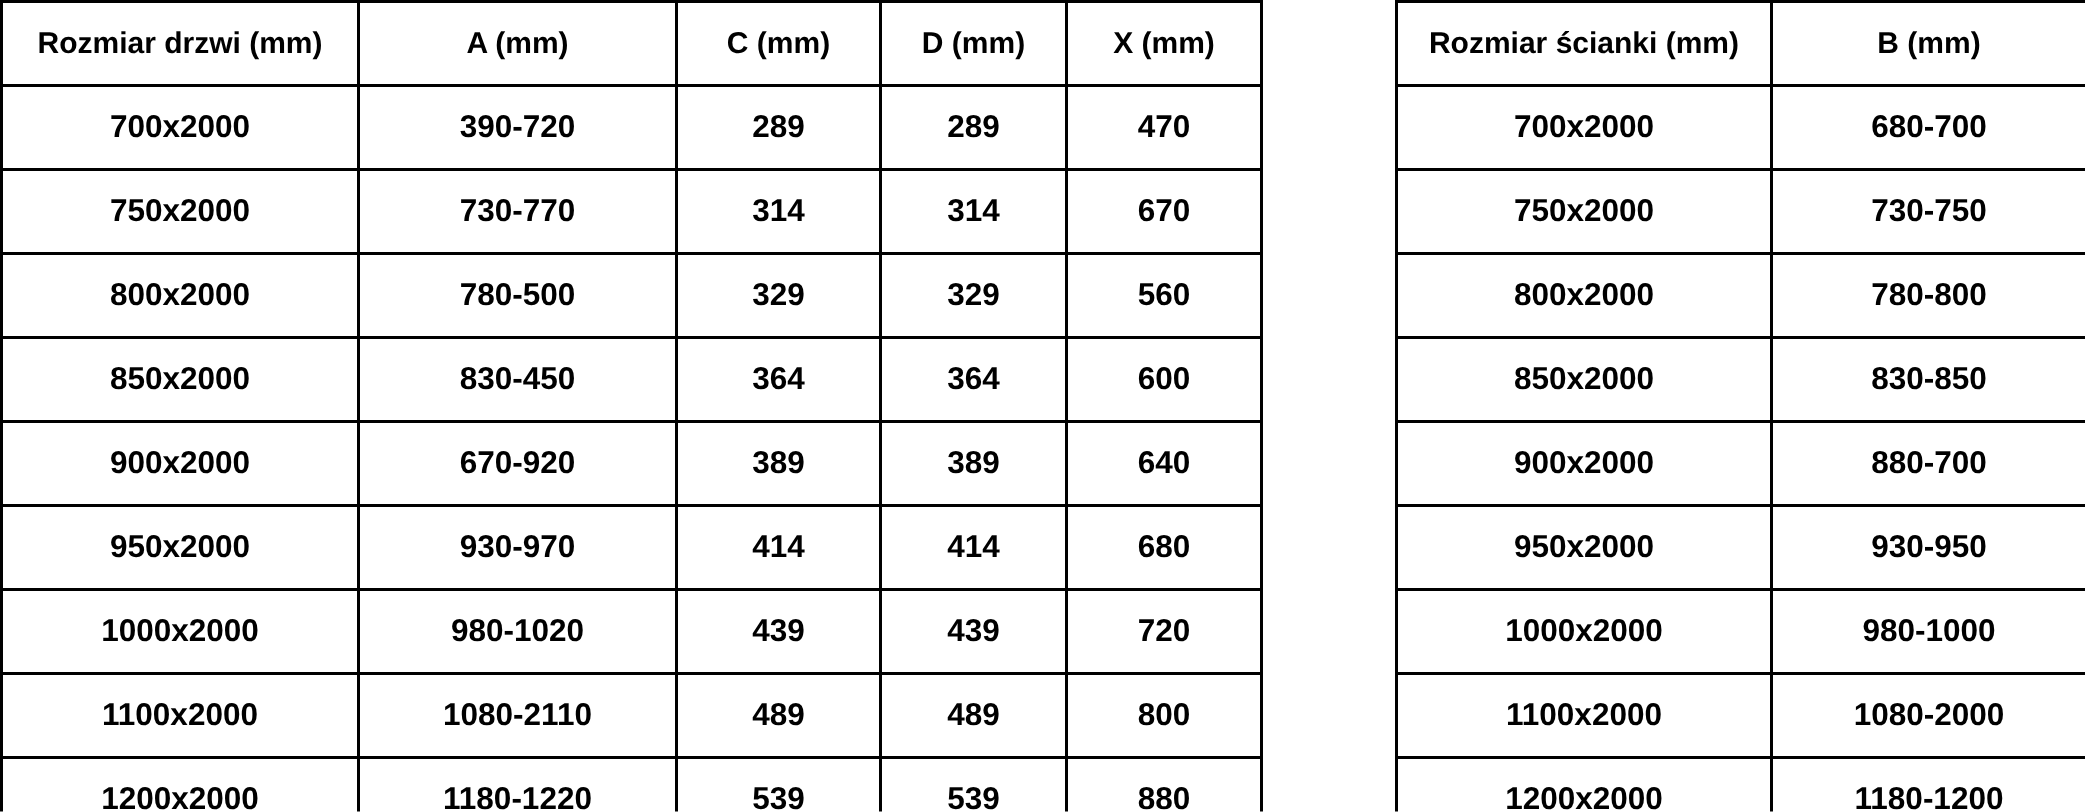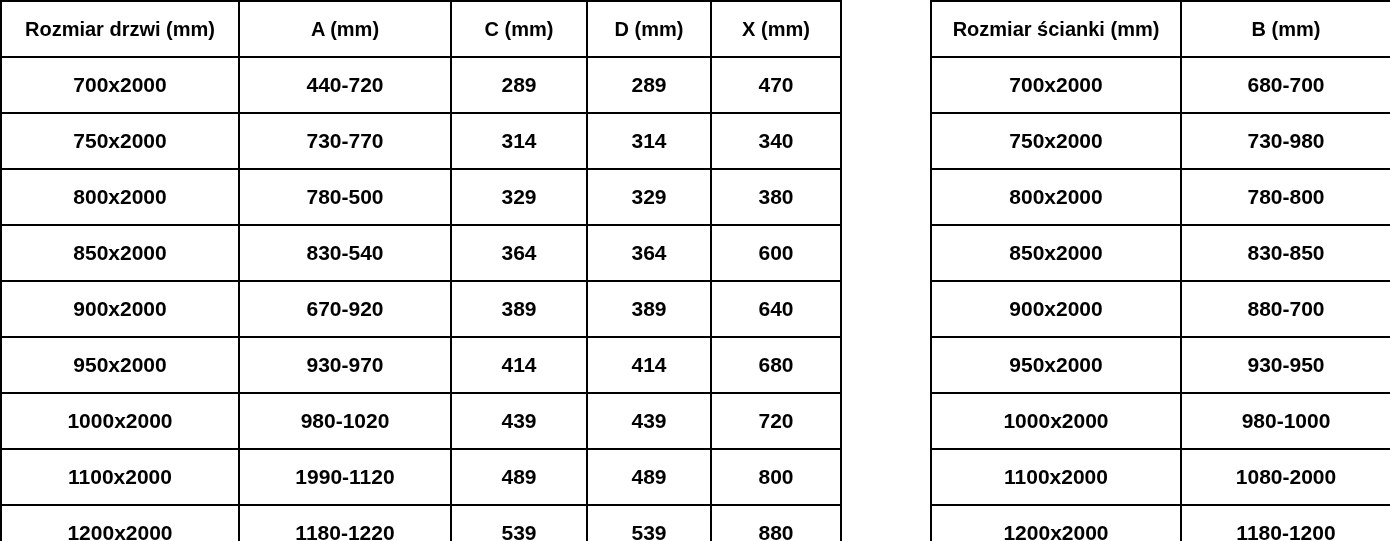--- a/index.html
+++ b/index.html
@@ -83,42 +83,42 @@
           <th>Rozmiar drzwi (mm)</th>
           <th>A (mm)</th>
           <th>C (mm)</th>
           <th>D (mm)</th>
           <th>X (mm)</th>
         </tr>
       </thead>
       <tbody>
         <tr>
           <td>700x2000</td>
-          <td>440-720</td>
+          <td>390-720</td>
           <td>289</td>
           <td>289</td>
           <td>470</td>
         </tr>
         <tr>
           <td>750x2000</td>
           <td>730-770</td>
           <td>314</td>
           <td>314</td>
-          <td>340</td>
+          <td>670</td>
         </tr>
         <tr>
           <td>800x2000</td>
           <td>780-500</td>
           <td>329</td>
           <td>329</td>
-          <td>380</td>
+          <td>560</td>
         </tr>
         <tr>
           <td>850x2000</td>
-          <td>830-540</td>
+          <td>830-450</td>
           <td>364</td>
           <td>364</td>
           <td>600</td>
         </tr>
         <tr>
           <td>900x2000</td>
           <td>670-920</td>
           <td>389</td>
           <td>389</td>
           <td>640</td>
@@ -132,21 +132,21 @@
         </tr>
         <tr>
           <td>1000x2000</td>
           <td>980-1020</td>
           <td>439</td>
           <td>439</td>
           <td>720</td>
         </tr>
         <tr>
           <td>1100x2000</td>
-          <td>1990-1120</td>
+          <td>1080-2110</td>
           <td>489</td>
           <td>489</td>
           <td>800</td>
         </tr>
         <tr>
           <td>1200x2000</td>
           <td>1180-1220</td>
           <td>539</td>
           <td>539</td>
           <td>880</td>
@@ -169,21 +169,21 @@
           <th>B (mm)</th>
         </tr>
       </thead>
       <tbody>
         <tr>
           <td>700x2000</td>
           <td>680-700</td>
         </tr>
         <tr>
           <td>750x2000</td>
-          <td>730-980</td>
+          <td>730-750</td>
         </tr>
         <tr>
           <td>800x2000</td>
           <td>780-800</td>
         </tr>
         <tr>
           <td>850x2000</td>
           <td>830-850</td>
         </tr>
         <tr>

